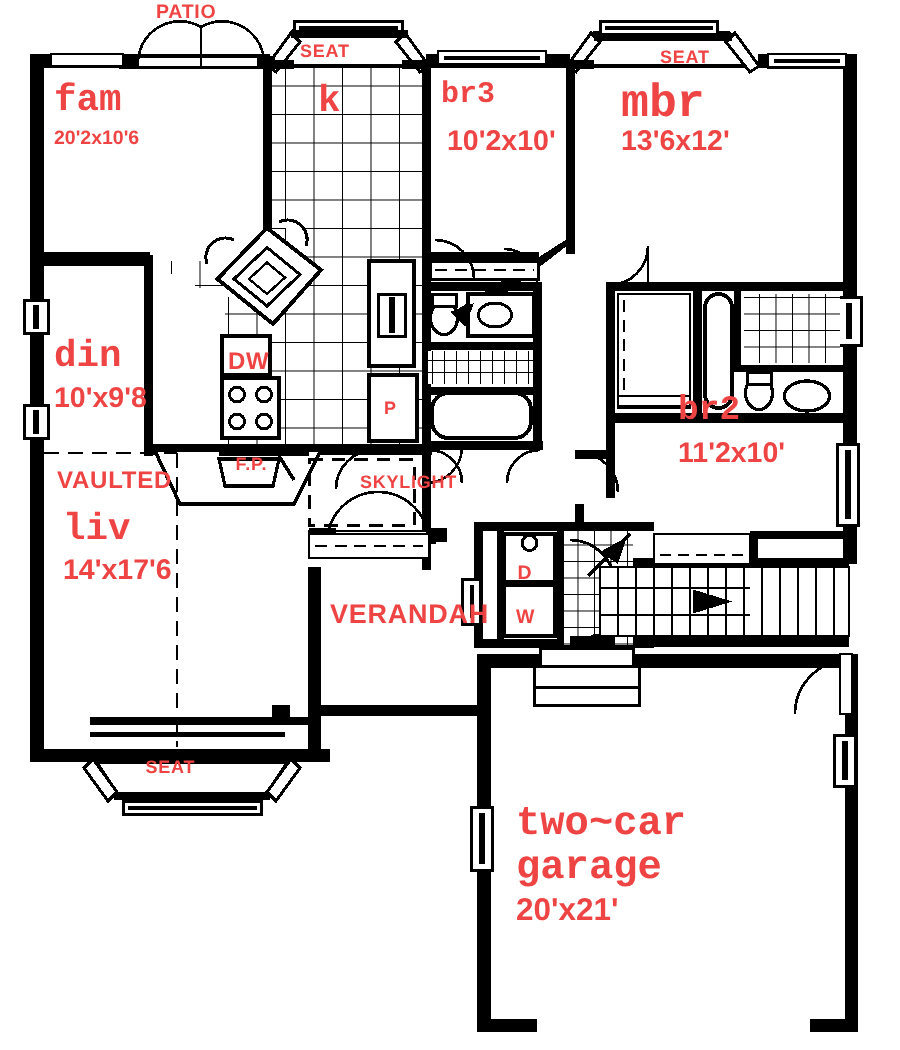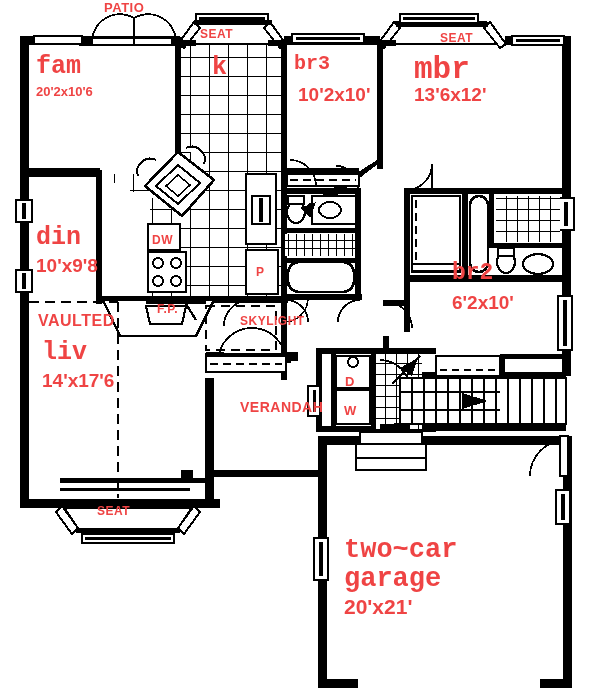--- a/index.html
+++ b/index.html
@@ -361,32 +361,32 @@
       <div class="lbl room-name" style="left: 212px; top: 55px; font-size: 25px;">k</div>
       <div class="lbl room-name" style="left: 294px; top: 54px; font-size: 20px;">br3</div>
       <div class="lbl room-dim" style="left: 298px; top: 85px; font-size: 19px;">10'2x10'</div>
       <div class="lbl room-name" style="left: 414px; top: 54px; font-size: 31px;">mbr</div>
       <div class="lbl room-dim" style="left: 414px; top: 85px; font-size: 19px;">13'6x12'</div>
       <div class="lbl room-name" style="left: 36px; top: 225px; font-size: 25px;">din</div>
       <div class="lbl room-dim" style="left: 36px; top: 256px; font-size: 19px;">10'x9'8</div>
       <div class="lbl room-name" style="left: 42px; top: 340px; font-size: 25px;">liv</div>
       <div class="lbl room-dim" style="left: 42px; top: 371px; font-size: 19px;">14'x17'6</div>
       <div class="lbl room-name" style="left: 452px; top: 262px; font-size: 23px;">br2</div>
-      <div class="lbl room-dim" style="left: 452px; top: 293px; font-size: 19px;">6'2x10'</div>
+      <div class="lbl room-dim" style="left: 452px; top: 293px; font-size: 19px;">11'2x10'</div>
       <div class="lbl room-name" style="left: 344px; top: 536px; font-size: 27px; width: 190px; white-space: normal; line-height: 1.08;">two~car garage</div>
       <div class="lbl room-dim" style="left: 344px; top: 596px; font-size: 21px;">20'x21'</div>
     </div>
 <div id="tag-labels">
       <div class="lbl tag" style="left: 104px; top: 1px; font-size: 13px;">PATIO</div>
       <div class="lbl tag" style="left: 200px; top: 28px; font-size: 12px;">SEAT</div>
       <div class="lbl tag" style="left: 440px; top: 32px; font-size: 12px;">SEAT</div>
       <div class="lbl tag" style="left: 97px; top: 505px; font-size: 12px;">SEAT</div>
       <div class="lbl tag" style="left: 38px; top: 313px; font-size: 16px;">VAULTED</div>
       <div class="lbl tag" style="left: 208px; top: 315px; font-size: 12px; padding-left: 32px;">SKYLIGHT</div>
-      <div class="lbl tag" style="left: 220px; top: 400px; font-size: 14px; margin-left: 20px;">VERANDAH</div>
+      <div class="lbl tag" style="left: 220px; top: 400px; font-size: 18px;">VERANDAH</div>
       <div class="lbl tag" style="left: 157px; top: 303px; font-size: 12px;">F.P.</div>
-      <div class="lbl tag" style="left: 152px; top: 234px; font-size: 12px;">DW</div>
+      <div class="lbl tag" style="left: 152px; top: 234px; font-size: 16px;">DW</div>
       <div class="lbl tag" style="left: 256px; top: 266px; font-size: 12px;">P</div>
       <div class="lbl tag" style="left: 345px; top: 375px; font-size: 13px;">D</div>
       <div class="lbl tag" style="left: 344px; top: 404px; font-size: 13px;">W</div>
     </div>
 
 </div>
 
 </body></html>

